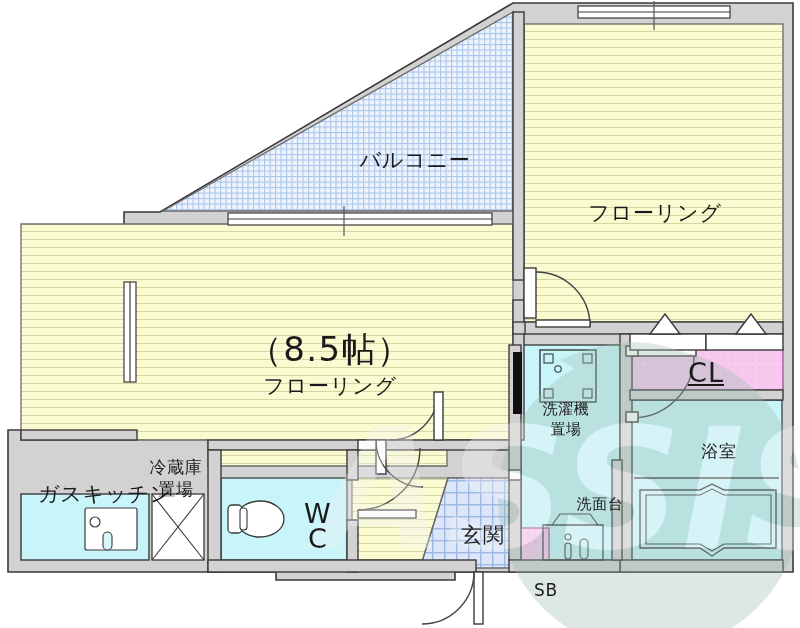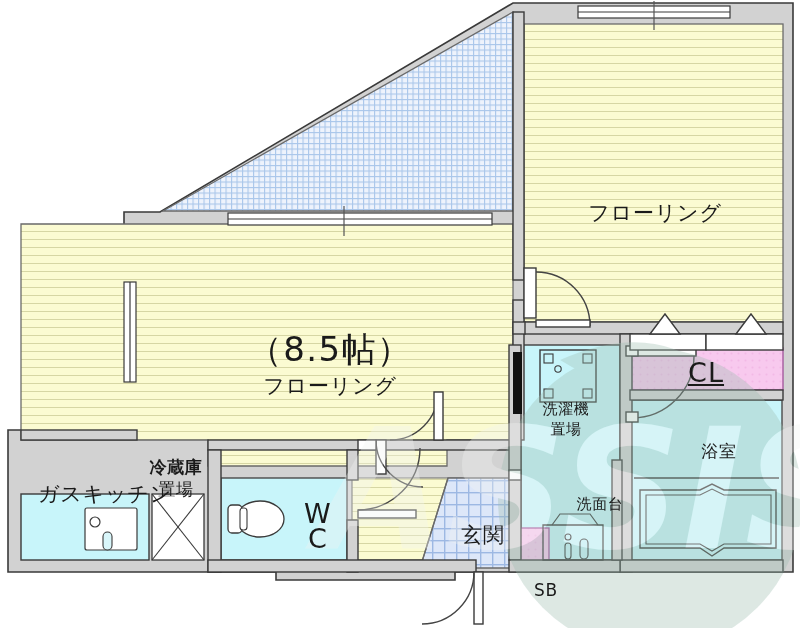--- a/index.html
+++ b/index.html
@@ -241,20 +241,21 @@
       <path d="M646,495 L700,495 L712,489 L724,495 L771,495 L771,544 L724,544 L712,551 L700,544 L646,544 Z" fill="none" stroke="#3a3a3a" stroke-width="1.1"></path>
     </g>
 
     <g clip-path="url(#clipWM)" opacity="0.34">
       <circle cx="650" cy="500" r="152" fill="#9dbdb0"></circle>
       <path d="M560,360 q90,-40 150,10 q-70,40 -150,-10 Z" fill="#9dbdb0"></path>
       <text x="648" y="548" text-anchor="middle" font-family="DejaVu Sans, sans-serif" font-size="168" font-weight="bold" font-style="italic" fill="#f2f4f2">ASSIST</text>
     </g>
   </svg>
 
+  <div class="lbl lbl-md center" style="left:415px;top:146px;">バルコニー</div>
 
   <div class="lbl lbl-md center" style="left:655px;top:199px;">フローリング</div>
 
   <div class="lbl lbl-xl center" style="left:330px;top:327px;text-align:center;">（8.5帖）</div>
   <div class="lbl lbl-md center" style="left:330px;top:372px;">フローリング</div>
 
   <div class="lbl lbl-lg center" style="left:318px;top:498px;">W</div>
   <div class="lbl lbl-lg center" style="left:318px;top:523px;">C</div>
 
   <div class="lbl lbl-md center" style="left:483px;top:521px;">玄関</div>
@@ -265,16 +266,16 @@
 
   <div class="lbl lbl-sm center" style="left:719px;top:440px;">浴室</div>
 
   <div class="lbl lbl-xs center" style="left:566px;top:400px;">洗濯機</div>
   <div class="lbl lbl-xs center" style="left:566px;top:420px;">置場</div>
 
   <div class="lbl lbl-xs center" style="left:600px;top:495px;">洗面台</div>
 
   <div class="lbl lbl-md center" style="left:105px;top:480px;">ガスキッチン</div>
 
-  <div class="lbl lbl-sm center" style="left:176px;top:456px;font-weight:bold;">冷蔵庫</div>
+  <div class="lbl lbl-sm center" style="left:176px;top:456px;">冷蔵庫</div>
   <div class="lbl lbl-sm center" style="left:176px;top:478px;">置場</div>
 
 </div>
 
 </body></html>

